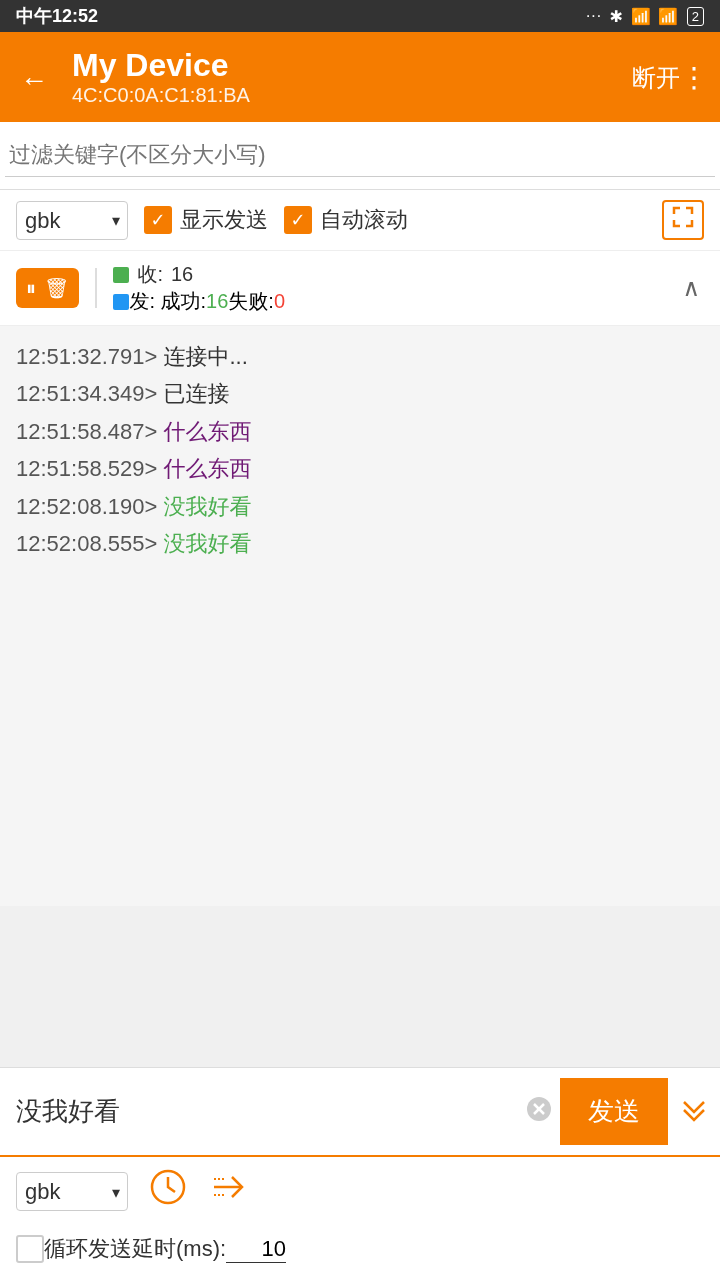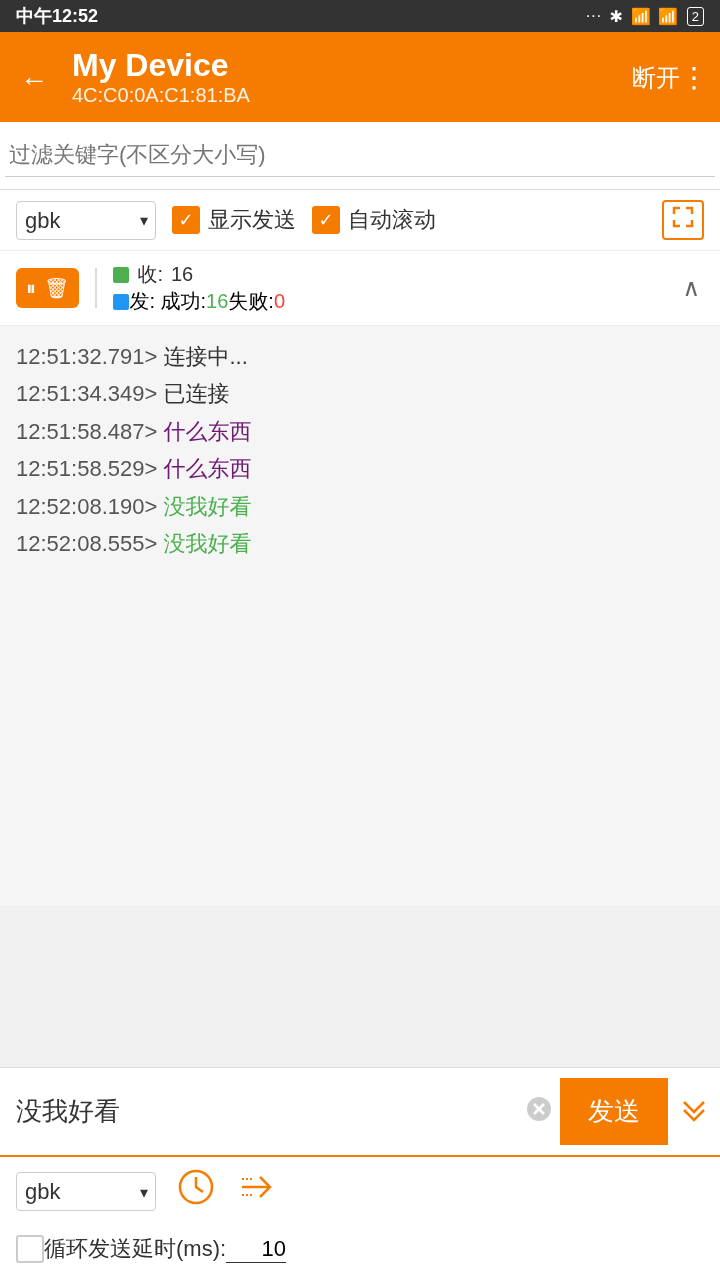--- a/index.html
+++ b/index.html
@@ -104,21 +104,21 @@
       border: 1px solid #ccc;
       border-radius: 4px;
       padding: 6px 8px;
       font-size: 22px;
       color: #333;
       background: #fff;
       appearance: none;
       -webkit-appearance: none;
       padding-right: 30px;
       position: relative;
-      width: 140px;
+      width: 112px;
     }
     .select-wrapper {
       position: relative;
       display: inline-block;
     }
     .select-wrapper::after {
       content: '▾';
       position: absolute;
       right: 8px;
       top: 50%;

